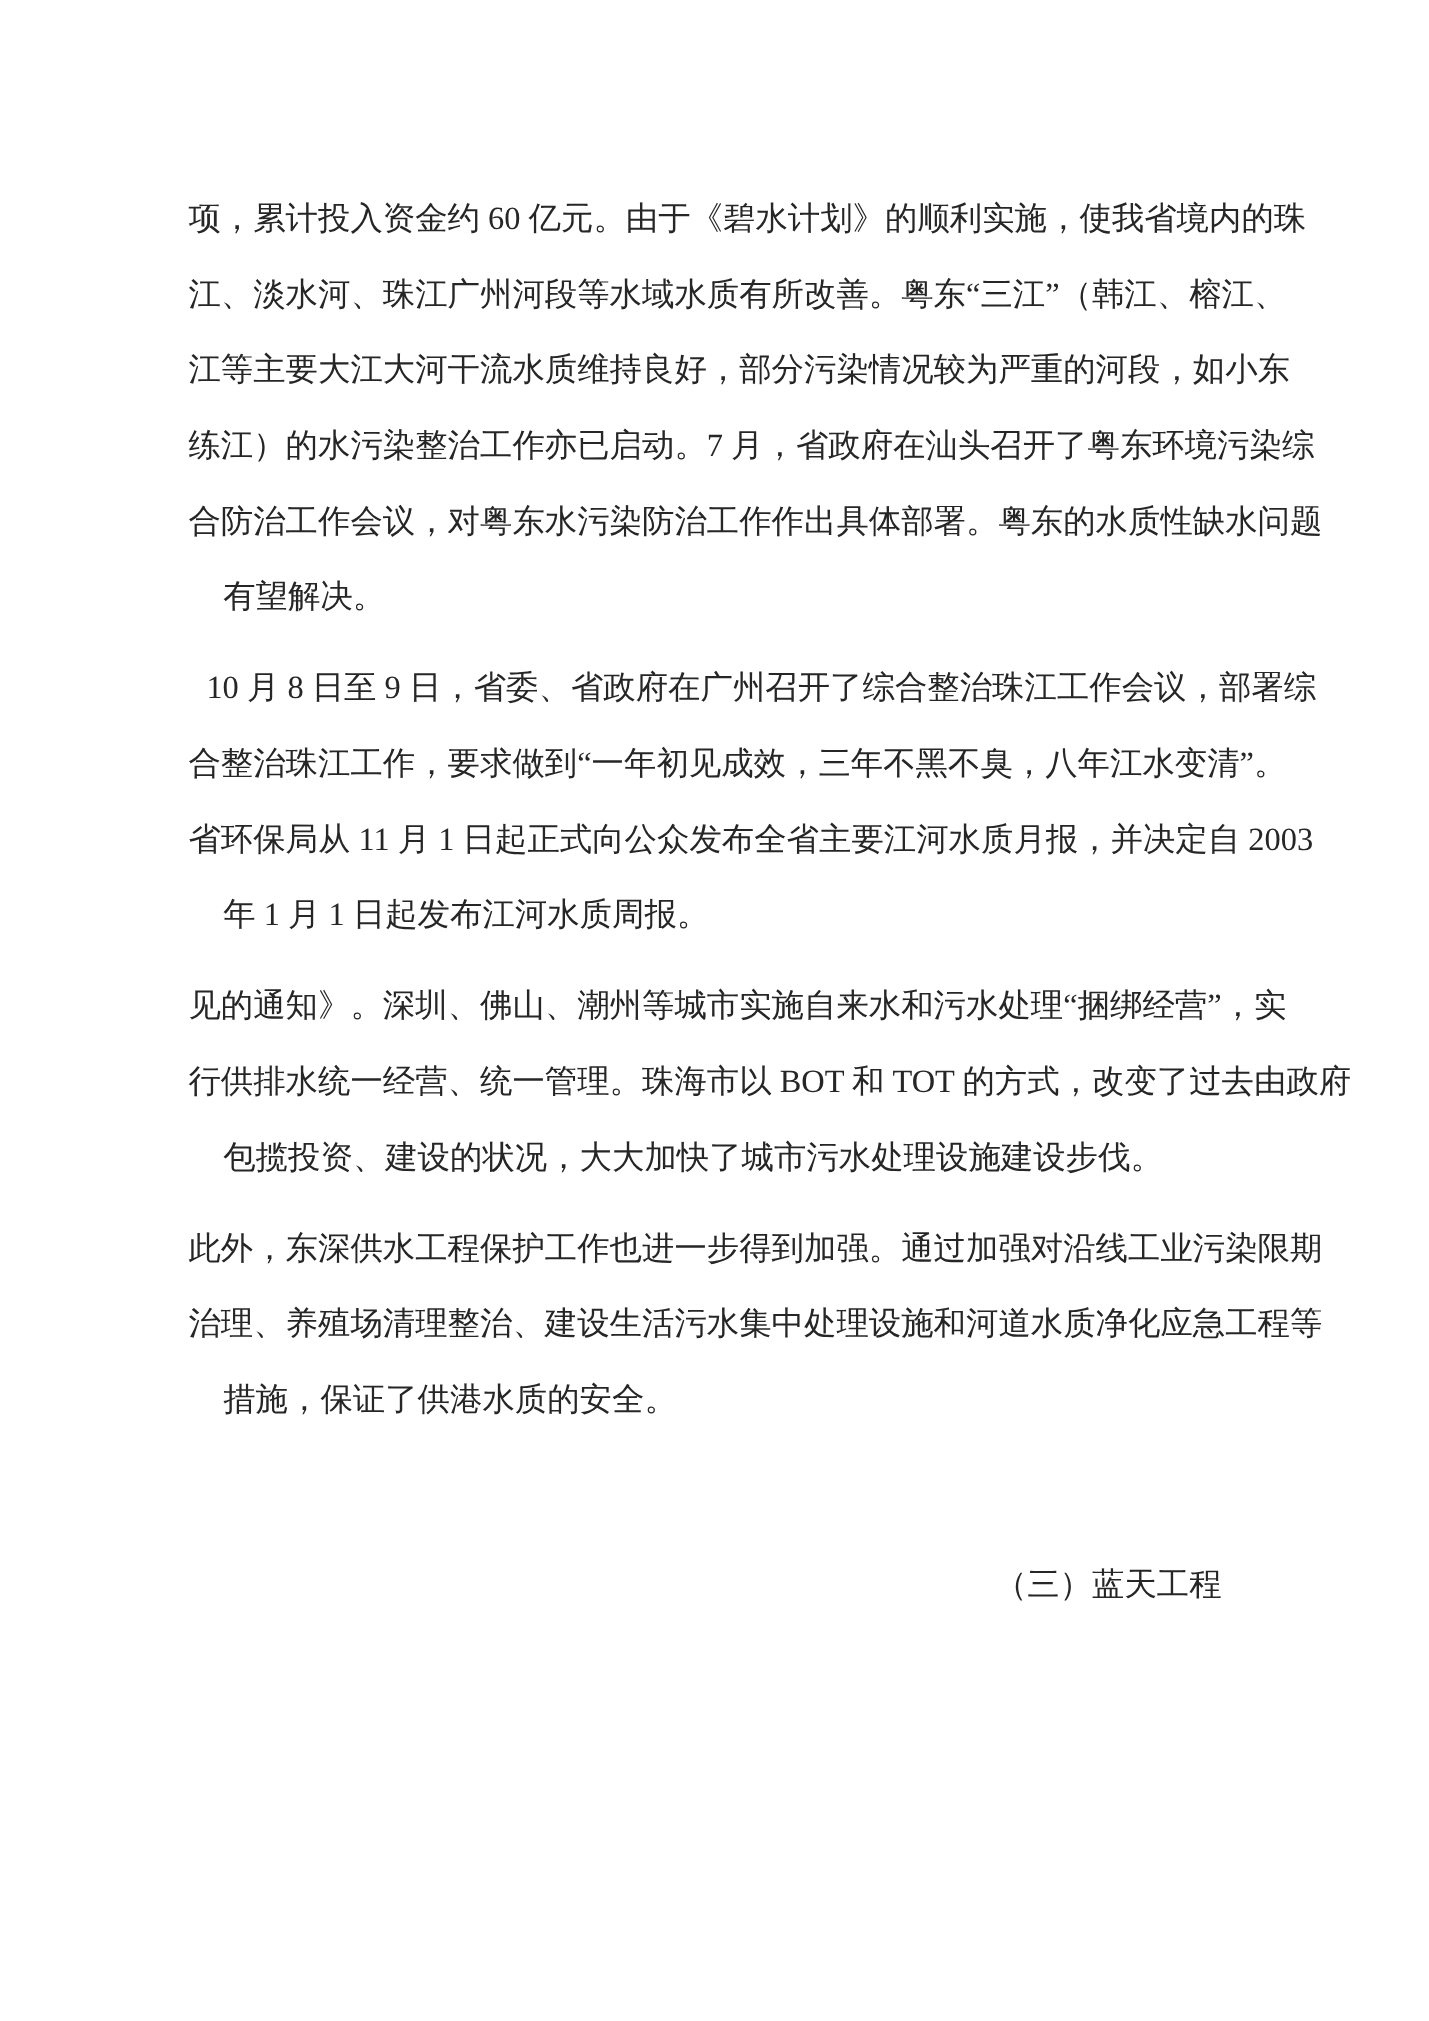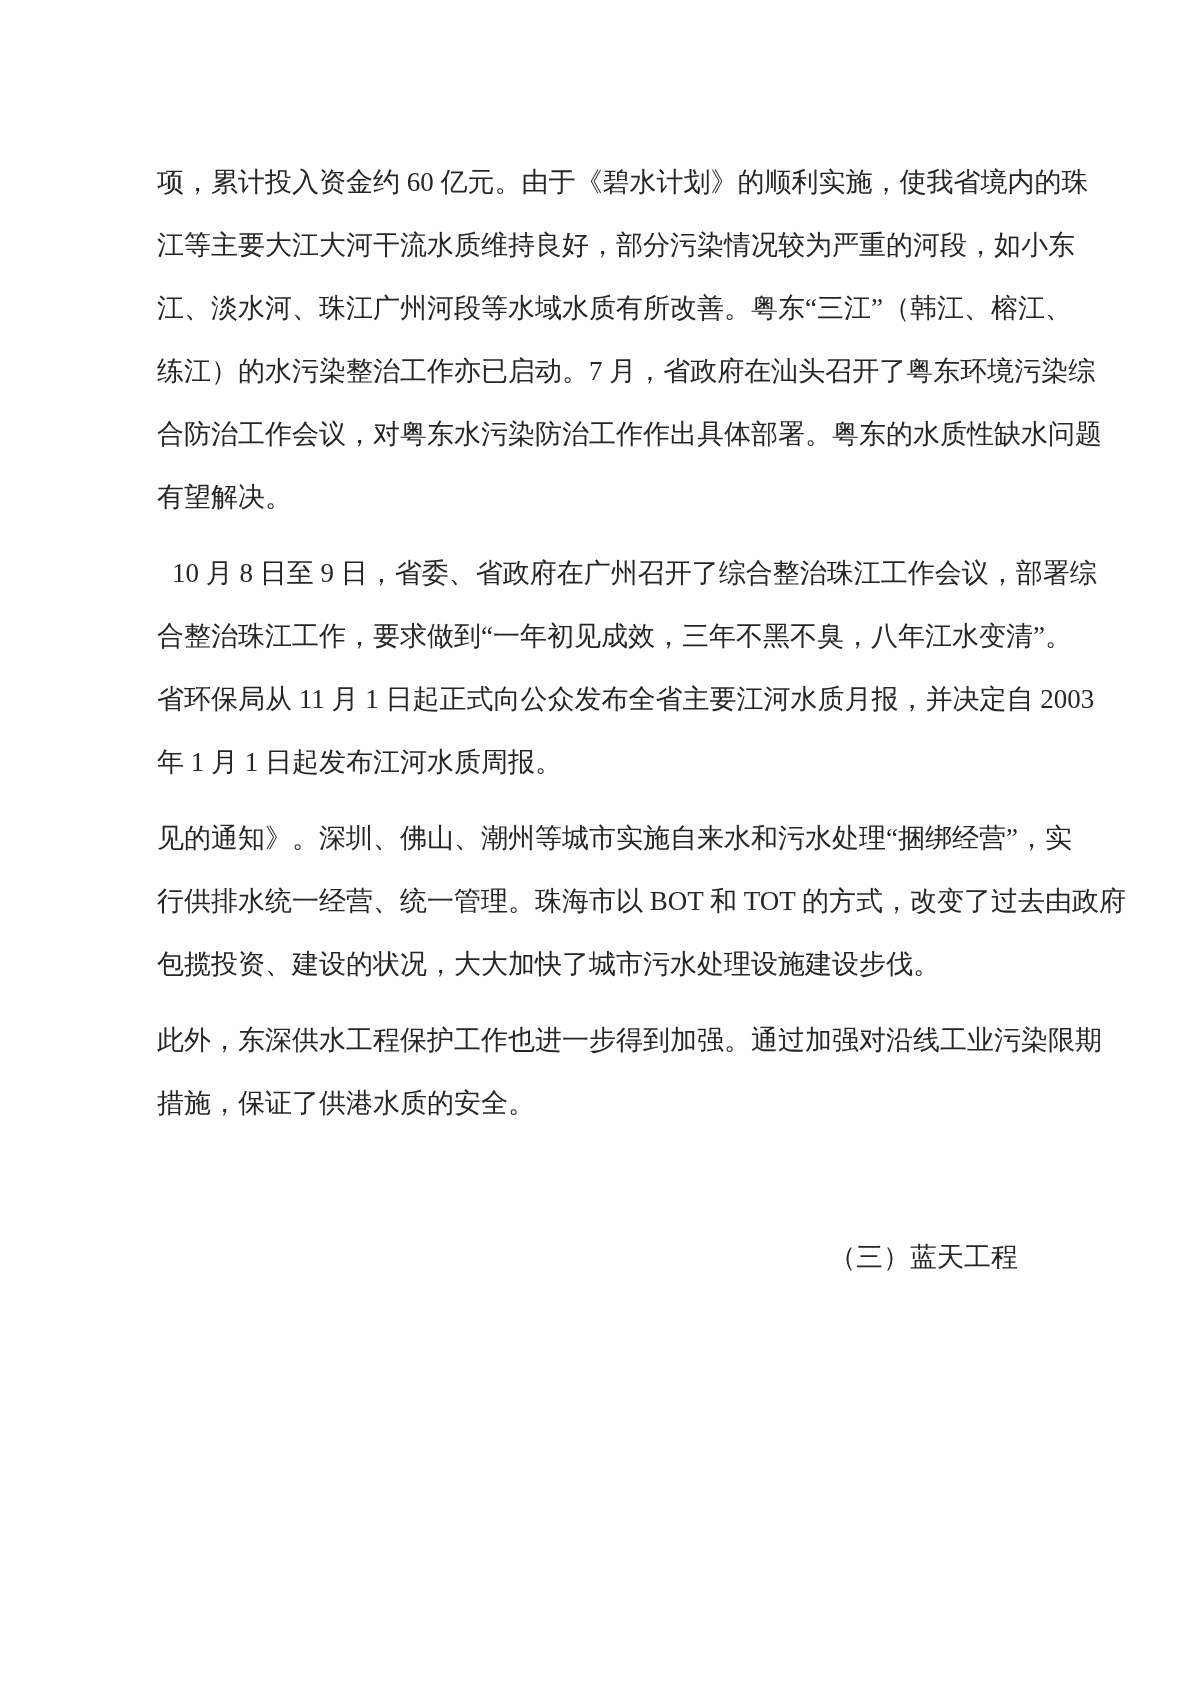--- a/index.html
+++ b/index.html
@@ -35,60 +35,62 @@
     margin: 0 0 13px 0;
   }
   .line {
     height: 63px;
     text-align: justify;
     text-align-last: justify;
     white-space: nowrap;
   }
   .line.last {
     text-align-last: left;
+    margin-left: 29px;
   }
   .line.indent-sm {
     text-indent: 15px;
   }
   .section-heading {
     margin-top: 91px;
     height: 63px;
     text-indent: 71px;
     text-align: right;
   }
 </style>
 </head>
 <body>
 
 <div class="page">
   <div class="content">
 
     <div class="para">
       <div class="line">项，累计投入资金约 60 亿元。由于《碧水计划》的顺利实施，使我省境内的珠</div>
+      <div class="line">江、淡水河、珠江广州河段等水域水质有所改善。粤东“三江”（韩江、榕江、</div>
       <div class="line">江等主要大江大河干流水质维持良好，部分污染情况较为严重的河段，如小东</div>
-      <div class="line">江、淡水河、珠江广州河段等水域水质有所改善。粤东“三江”（韩江、榕江、</div>
       <div class="line">练江）的水污染整治工作亦已启动。7 月，省政府在汕头召开了粤东环境污染综</div>
       <div class="line">合防治工作会议，对粤东水污染防治工作作出具体部署。粤东的水质性缺水问题</div>
       <div class="line last">有望解决。</div>
     </div>
 
     <div class="para">
       <div class="line indent-sm">10 月 8 日至 9 日，省委、省政府在广州召开了综合整治珠江工作会议，部署综</div>
       <div class="line">合整治珠江工作，要求做到“一年初见成效，三年不黑不臭，八年江水变清”。</div>
       <div class="line">省环保局从 11 月 1 日起正式向公众发布全省主要江河水质月报，并决定自 2003</div>
       <div class="line last">年 1 月 1 日起发布江河水质周报。</div>
     </div>
 
     <div class="para">
       <div class="line">见的通知》。深圳、佛山、潮州等城市实施自来水和污水处理“捆绑经营”，实</div>
       <div class="line">行供排水统一经营、统一管理。珠海市以 BOT 和 TOT 的方式，改变了过去由政府</div>
       <div class="line last">包揽投资、建设的状况，大大加快了城市污水处理设施建设步伐。</div>
     </div>
 
     <div class="para">
       <div class="line">此外，东深供水工程保护工作也进一步得到加强。通过加强对沿线工业污染限期</div>
+      <div class="line">治理、养殖场清理整治、建设生活污水集中处理设施和河道水质净化应急工程等</div>
       <div class="line last">措施，保证了供港水质的安全。</div>
     </div>
 
     <div class="section-heading">（三）蓝天工程</div>
 
   </div>
 </div>
 
 </body></html>

